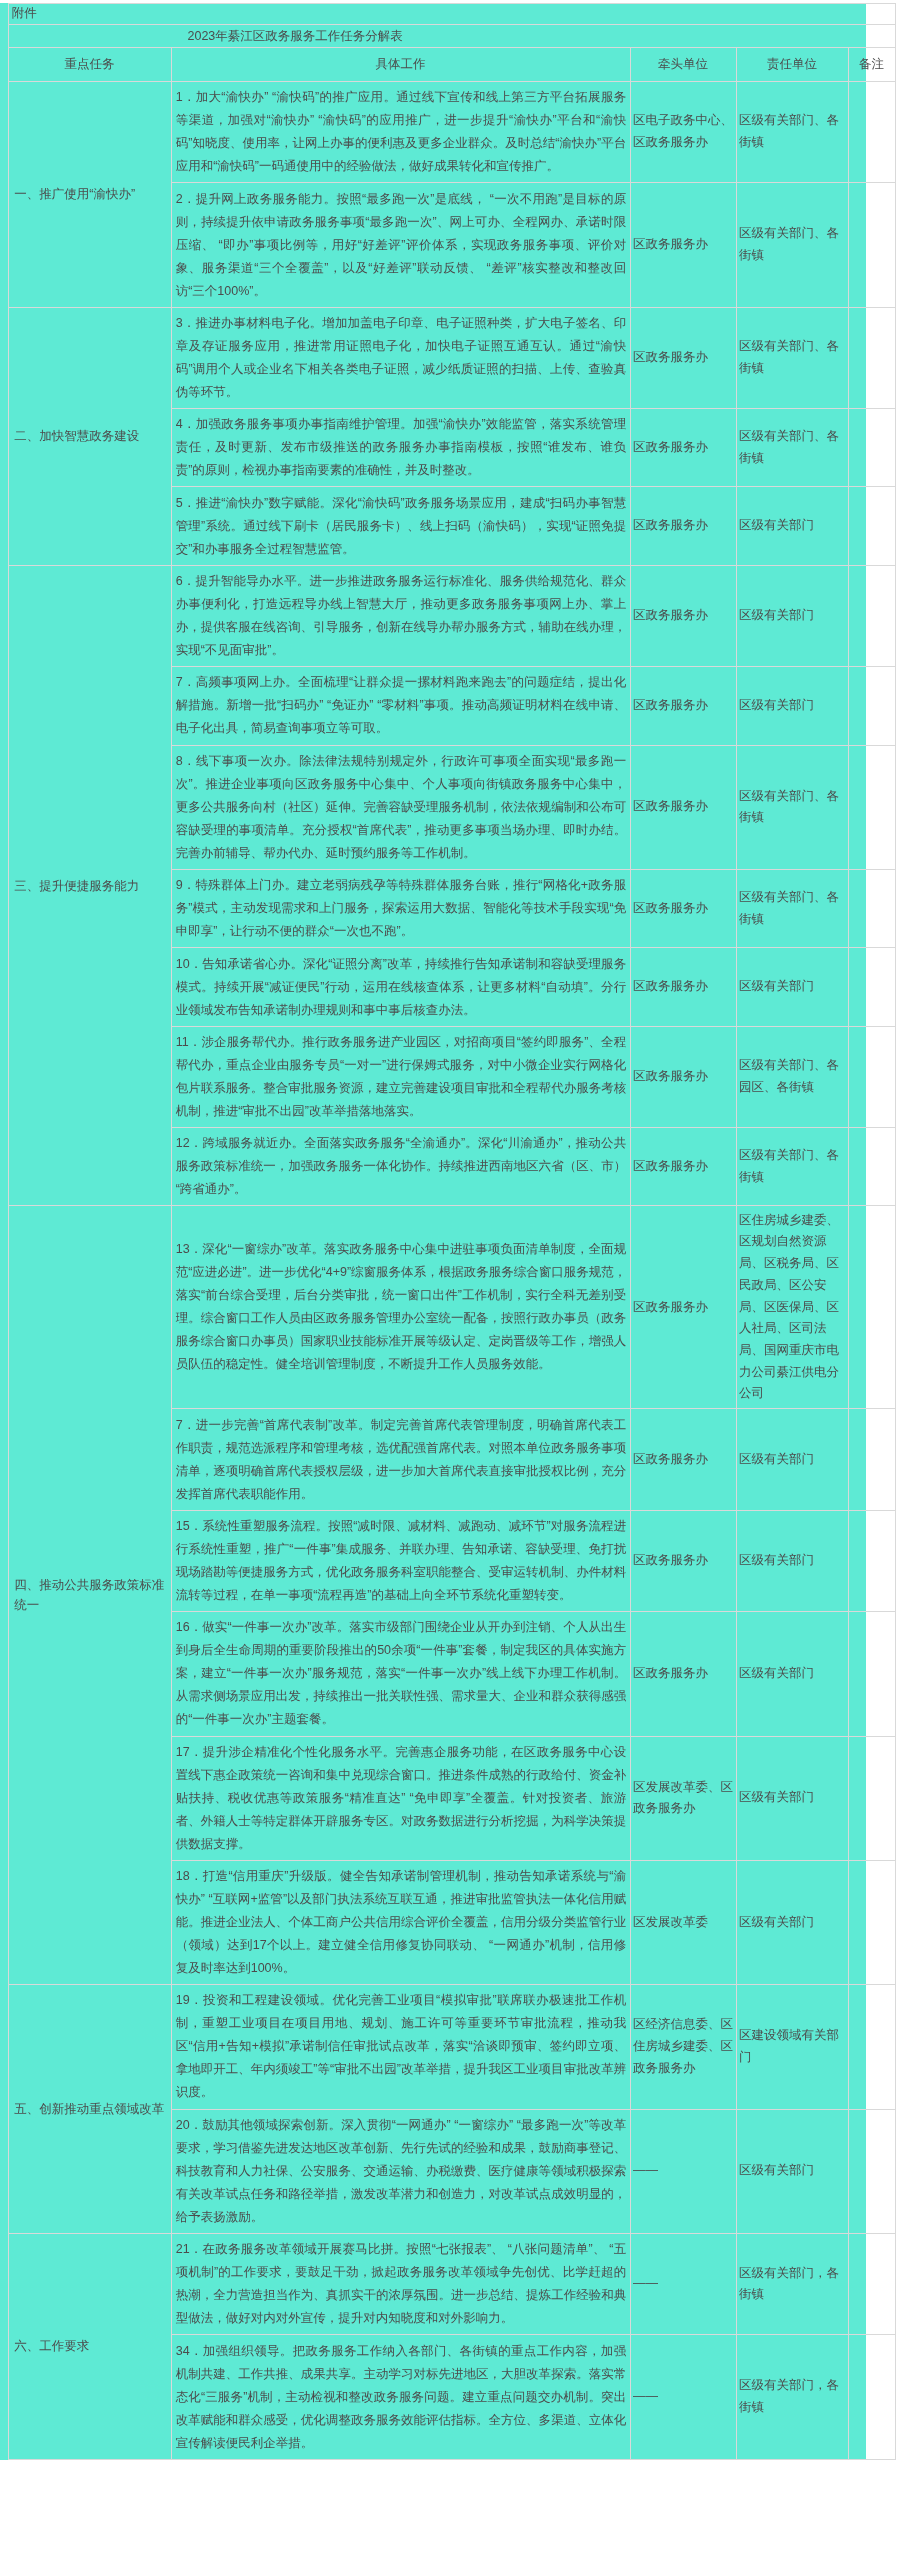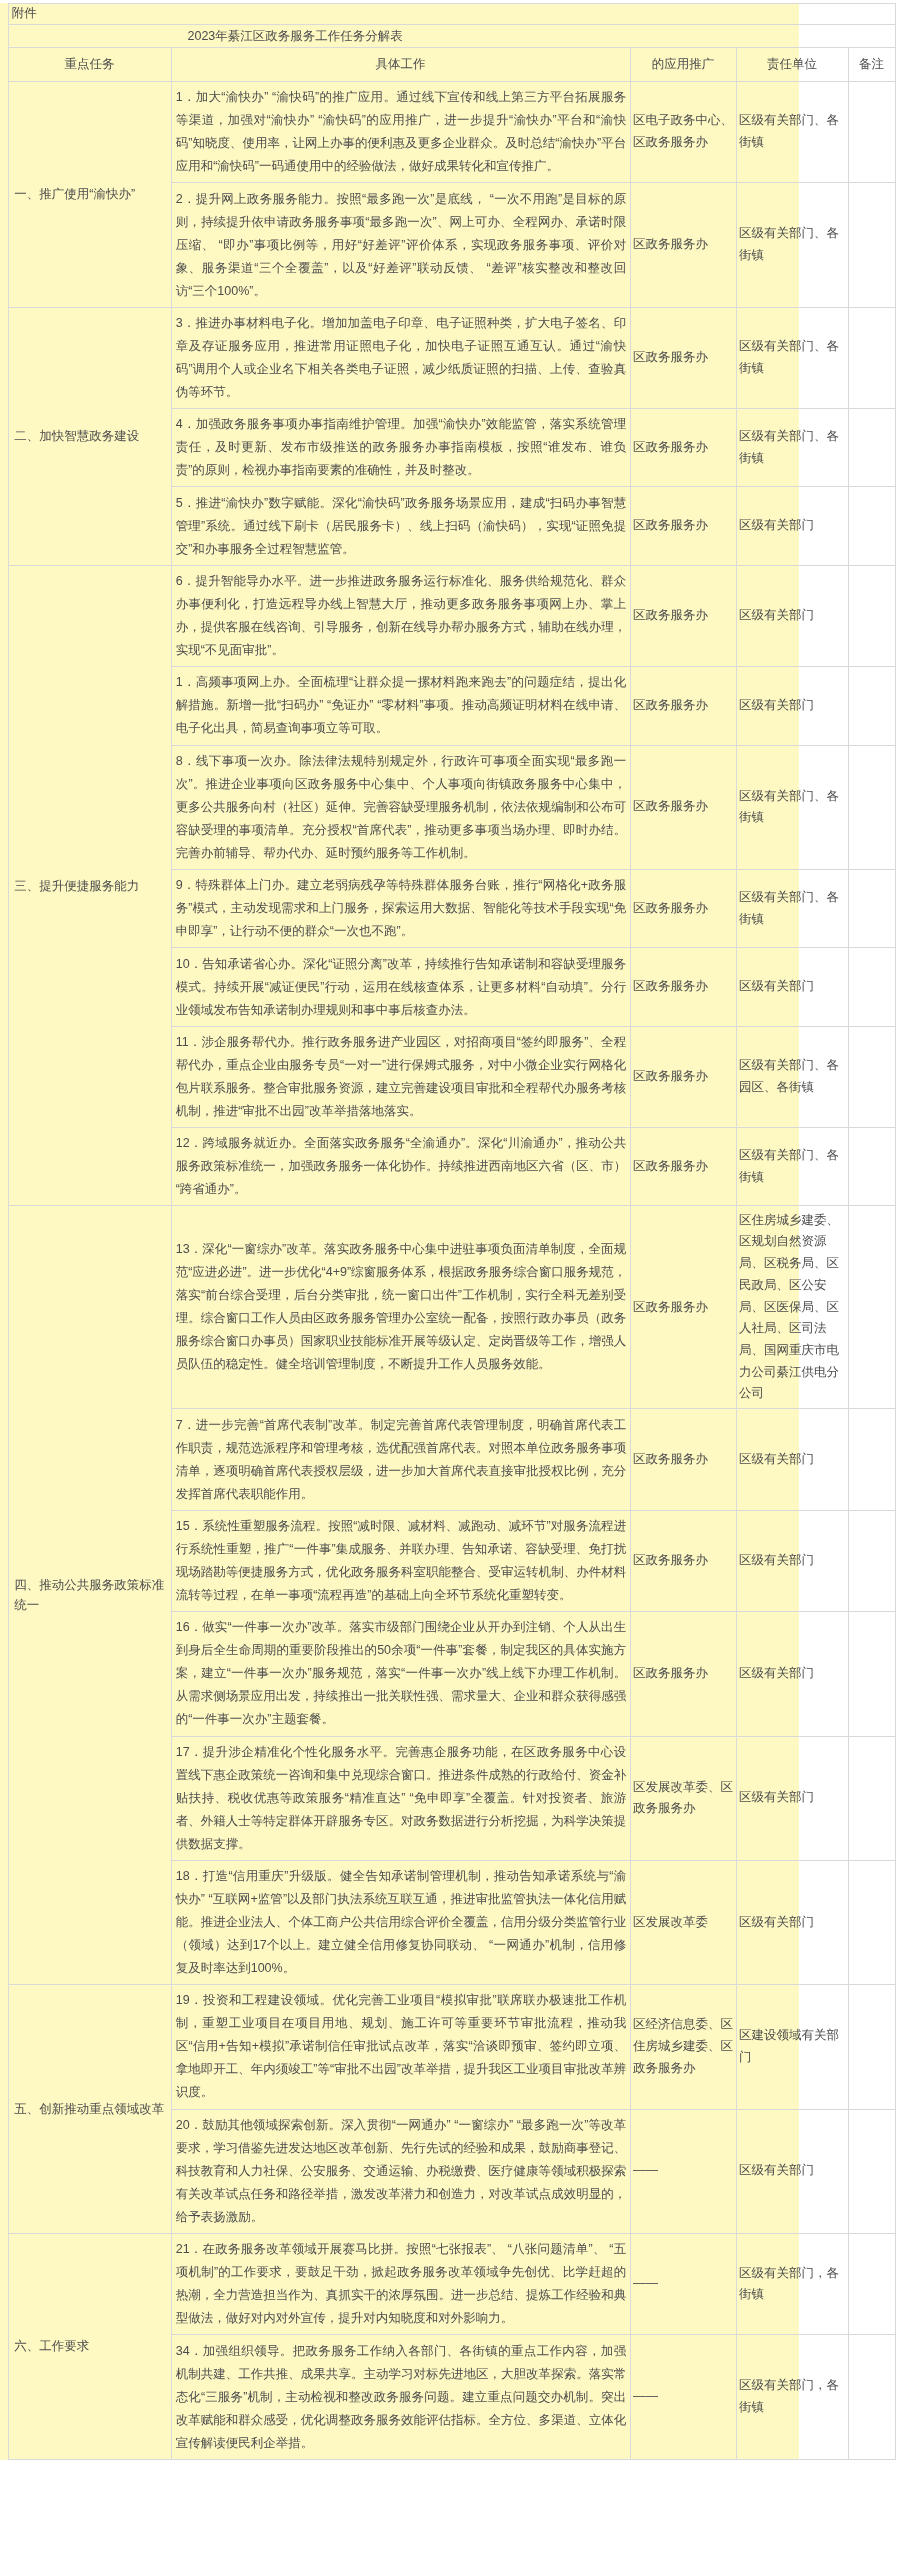--- a/index.html
+++ b/index.html
@@ -1,17 +1,17 @@
 <!DOCTYPE html>
 <html style="font-size:13.3px"><head>
 <meta charset="utf-8">
 <style>
   html, body { margin:0; padding:0; background:#ffffff; }
   body { font-family:"Liberation Sans", sans-serif; color:#4c4c4c; }
-  .page { width:799px; background:#fef9c3; }
+  .page { width:866px; background:#5eead4; }
   table.doc {
     border-collapse:collapse;
     margin:2.5px 7.5px 5px 7.5px;
     width:886px;
     table-layout:fixed;
   }
   table.doc td, table.doc th {
     border:0.8px solid #d9d9d9;
     font-weight:normal;
     font-size:12.5px;
@@ -43,21 +43,21 @@
     <tbody>
       <tr class="attachment-row">
         <td colspan="5">附件</td>
       </tr>
       <tr class="title-row">
         <td colspan="5">2023年綦江区政务服务工作任务分解表</td>
       </tr>
       <tr class="head-row">
         <th>重点任务</th>
         <th>具体工作</th>
-        <th>的应用推广</th>
+        <th>牵头单位</th>
         <th>责任单位</th>
         <th>备注</th>
       </tr>
 
     <tr>
           <td class="cat" rowspan="2">一、推广使用“渝快办”</td>
           <td class="work">1．加大“渝快办” “渝快码”的推广应用。通过线下宣传和线上第三方平台拓展服务等渠道，加强对“渝快办” “渝快码”的应用推广，进一步提升“渝快办”平台和“渝快码”知晓度、使用率，让网上办事的便利惠及更多企业群众。及时总结“渝快办”平台应用和“渝快码”一码通使用中的经验做法，做好成果转化和宣传推广。</td>
           <td class="lead">区电子政务中心、区政务服务办</td>
           <td class="resp">区级有关部门、各街镇</td>
           <td class="note"></td>
@@ -88,21 +88,21 @@
           <td class="note"></td>
         </tr>
         <tr>
           <td class="cat" rowspan="7">三、提升便捷服务能力</td>
           <td class="work">6．提升智能导办水平。进一步推进政务服务运行标准化、服务供给规范化、群众办事便利化，打造远程导办线上智慧大厅，推动更多政务服务事项网上办、掌上办，提供客服在线咨询、引导服务，创新在线导办帮办服务方式，辅助在线办理，实现“不见面审批”。</td>
           <td class="lead">区政务服务办</td>
           <td class="resp">区级有关部门</td>
           <td class="note"></td>
         </tr>
         <tr>
-          <td class="work">1．高频事项网上办。全面梳理“让群众提一摞材料跑来跑去”的问题症结，提出化解措施。新增一批“扫码办” “免证办” “零材料”事项。推动高频证明材料在线申请、电子化出具，简易查询事项立等可取。</td>
+          <td class="work">7．高频事项网上办。全面梳理“让群众提一摞材料跑来跑去”的问题症结，提出化解措施。新增一批“扫码办” “免证办” “零材料”事项。推动高频证明材料在线申请、电子化出具，简易查询事项立等可取。</td>
           <td class="lead">区政务服务办</td>
           <td class="resp">区级有关部门</td>
           <td class="note"></td>
         </tr>
         <tr>
           <td class="work">8．线下事项一次办。除法律法规特别规定外，行政许可事项全面实现“最多跑一次”。推进企业事项向区政务服务中心集中、个人事项向街镇政务服务中心集中，更多公共服务向村（社区）延伸。完善容缺受理服务机制，依法依规编制和公布可容缺受理的事项清单。充分授权“首席代表”，推动更多事项当场办理、即时办结。完善办前辅导、帮办代办、延时预约服务等工作机制。</td>
           <td class="lead">区政务服务办</td>
           <td class="resp">区级有关部门、各街镇</td>
           <td class="note"></td>
         </tr>

